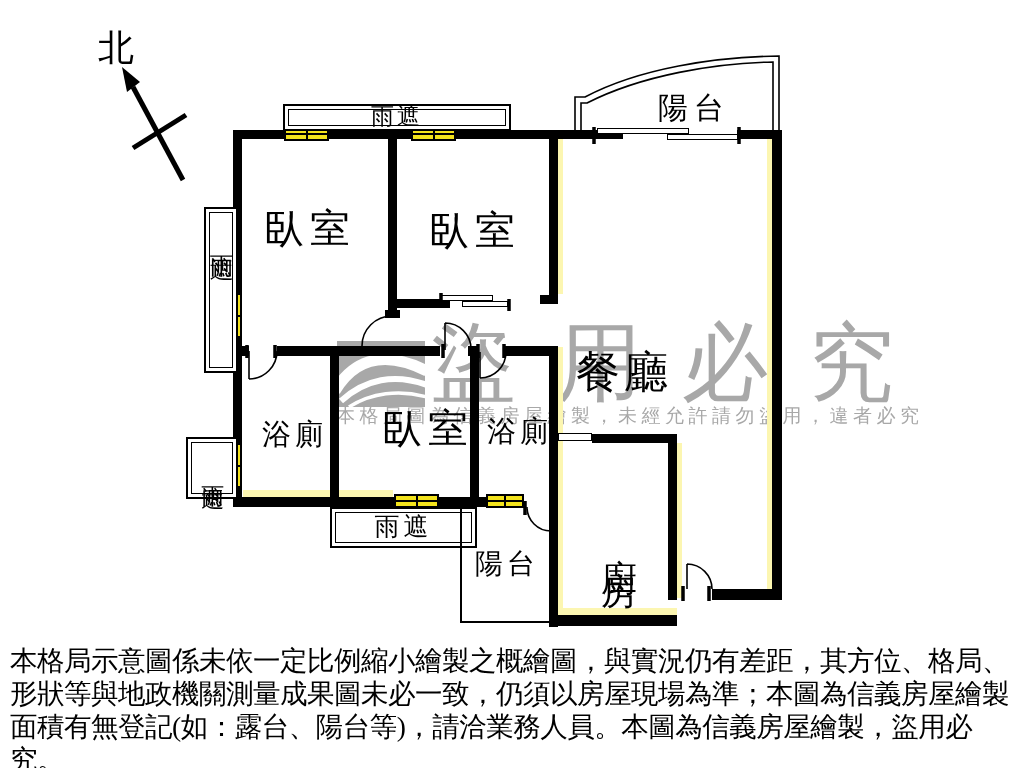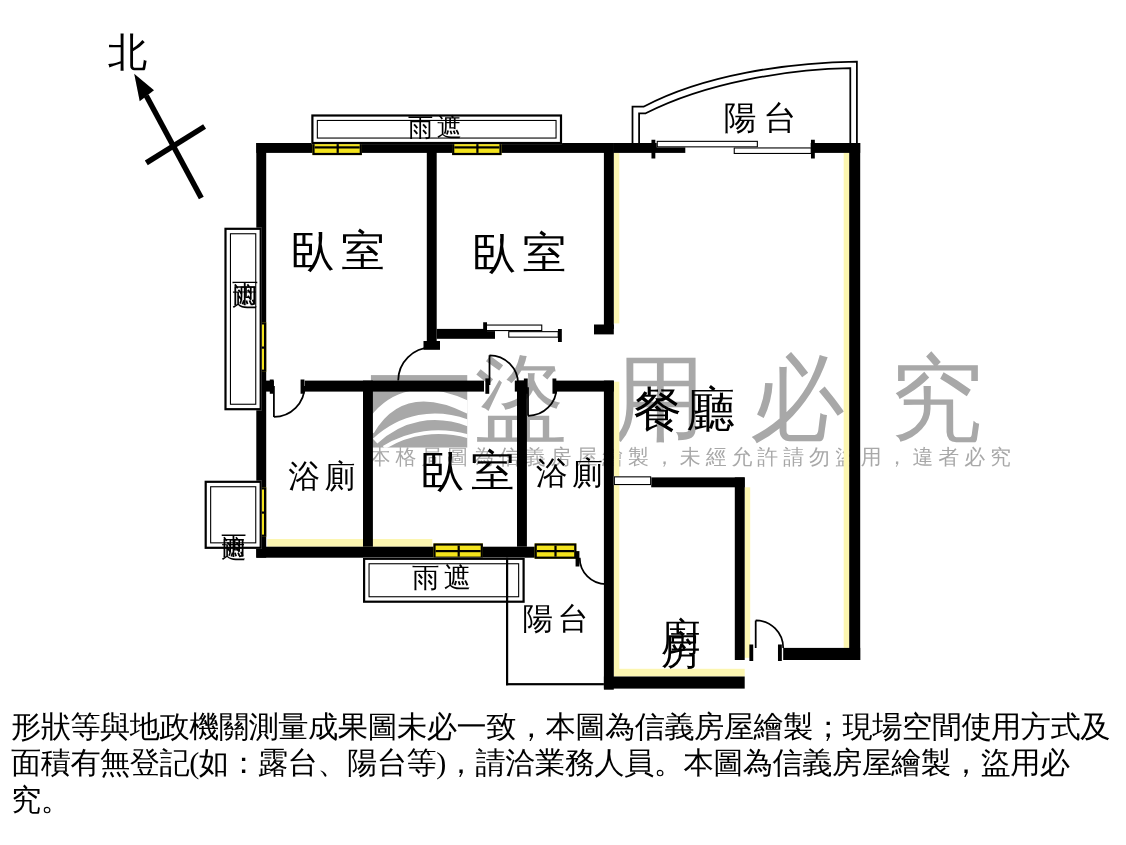--- a/index.html
+++ b/index.html
@@ -144,17 +144,18 @@
       <path d="M443,344 v14"></path>
       <path d="M478,344 v14 M504,344 v14"></path>
       <path d="M525,501 v14"></path>
       <path d="M683,586 v15 M709,586 v15"></path>
       <path d="M594,127 v17 M739,127 v17"></path>
       <path d="M441,293 v12 M509,299 v12"></path>
     </g>
   </svg>
 
   <div class="disclaimer">
-    <div>形狀等與地政機關測量成果圖未必一致，本圖為信義房屋繪製；現場空間使用方式及</div>
+    <div>本格局示意圖係未依一定比例縮小繪製之概繪圖，與實況仍有差距，其方位、格局、</div>
+    <div>形狀等與地政機關測量成果圖未必一致，仍須以房屋現場為準；本圖為信義房屋繪製</div>
     <div>面積有無登記(如：露台、陽台等)，請洽業務人員。本圖為信義房屋繪製，盜用必究。</div>
   </div>
 
 </div>
 
 </body></html>

